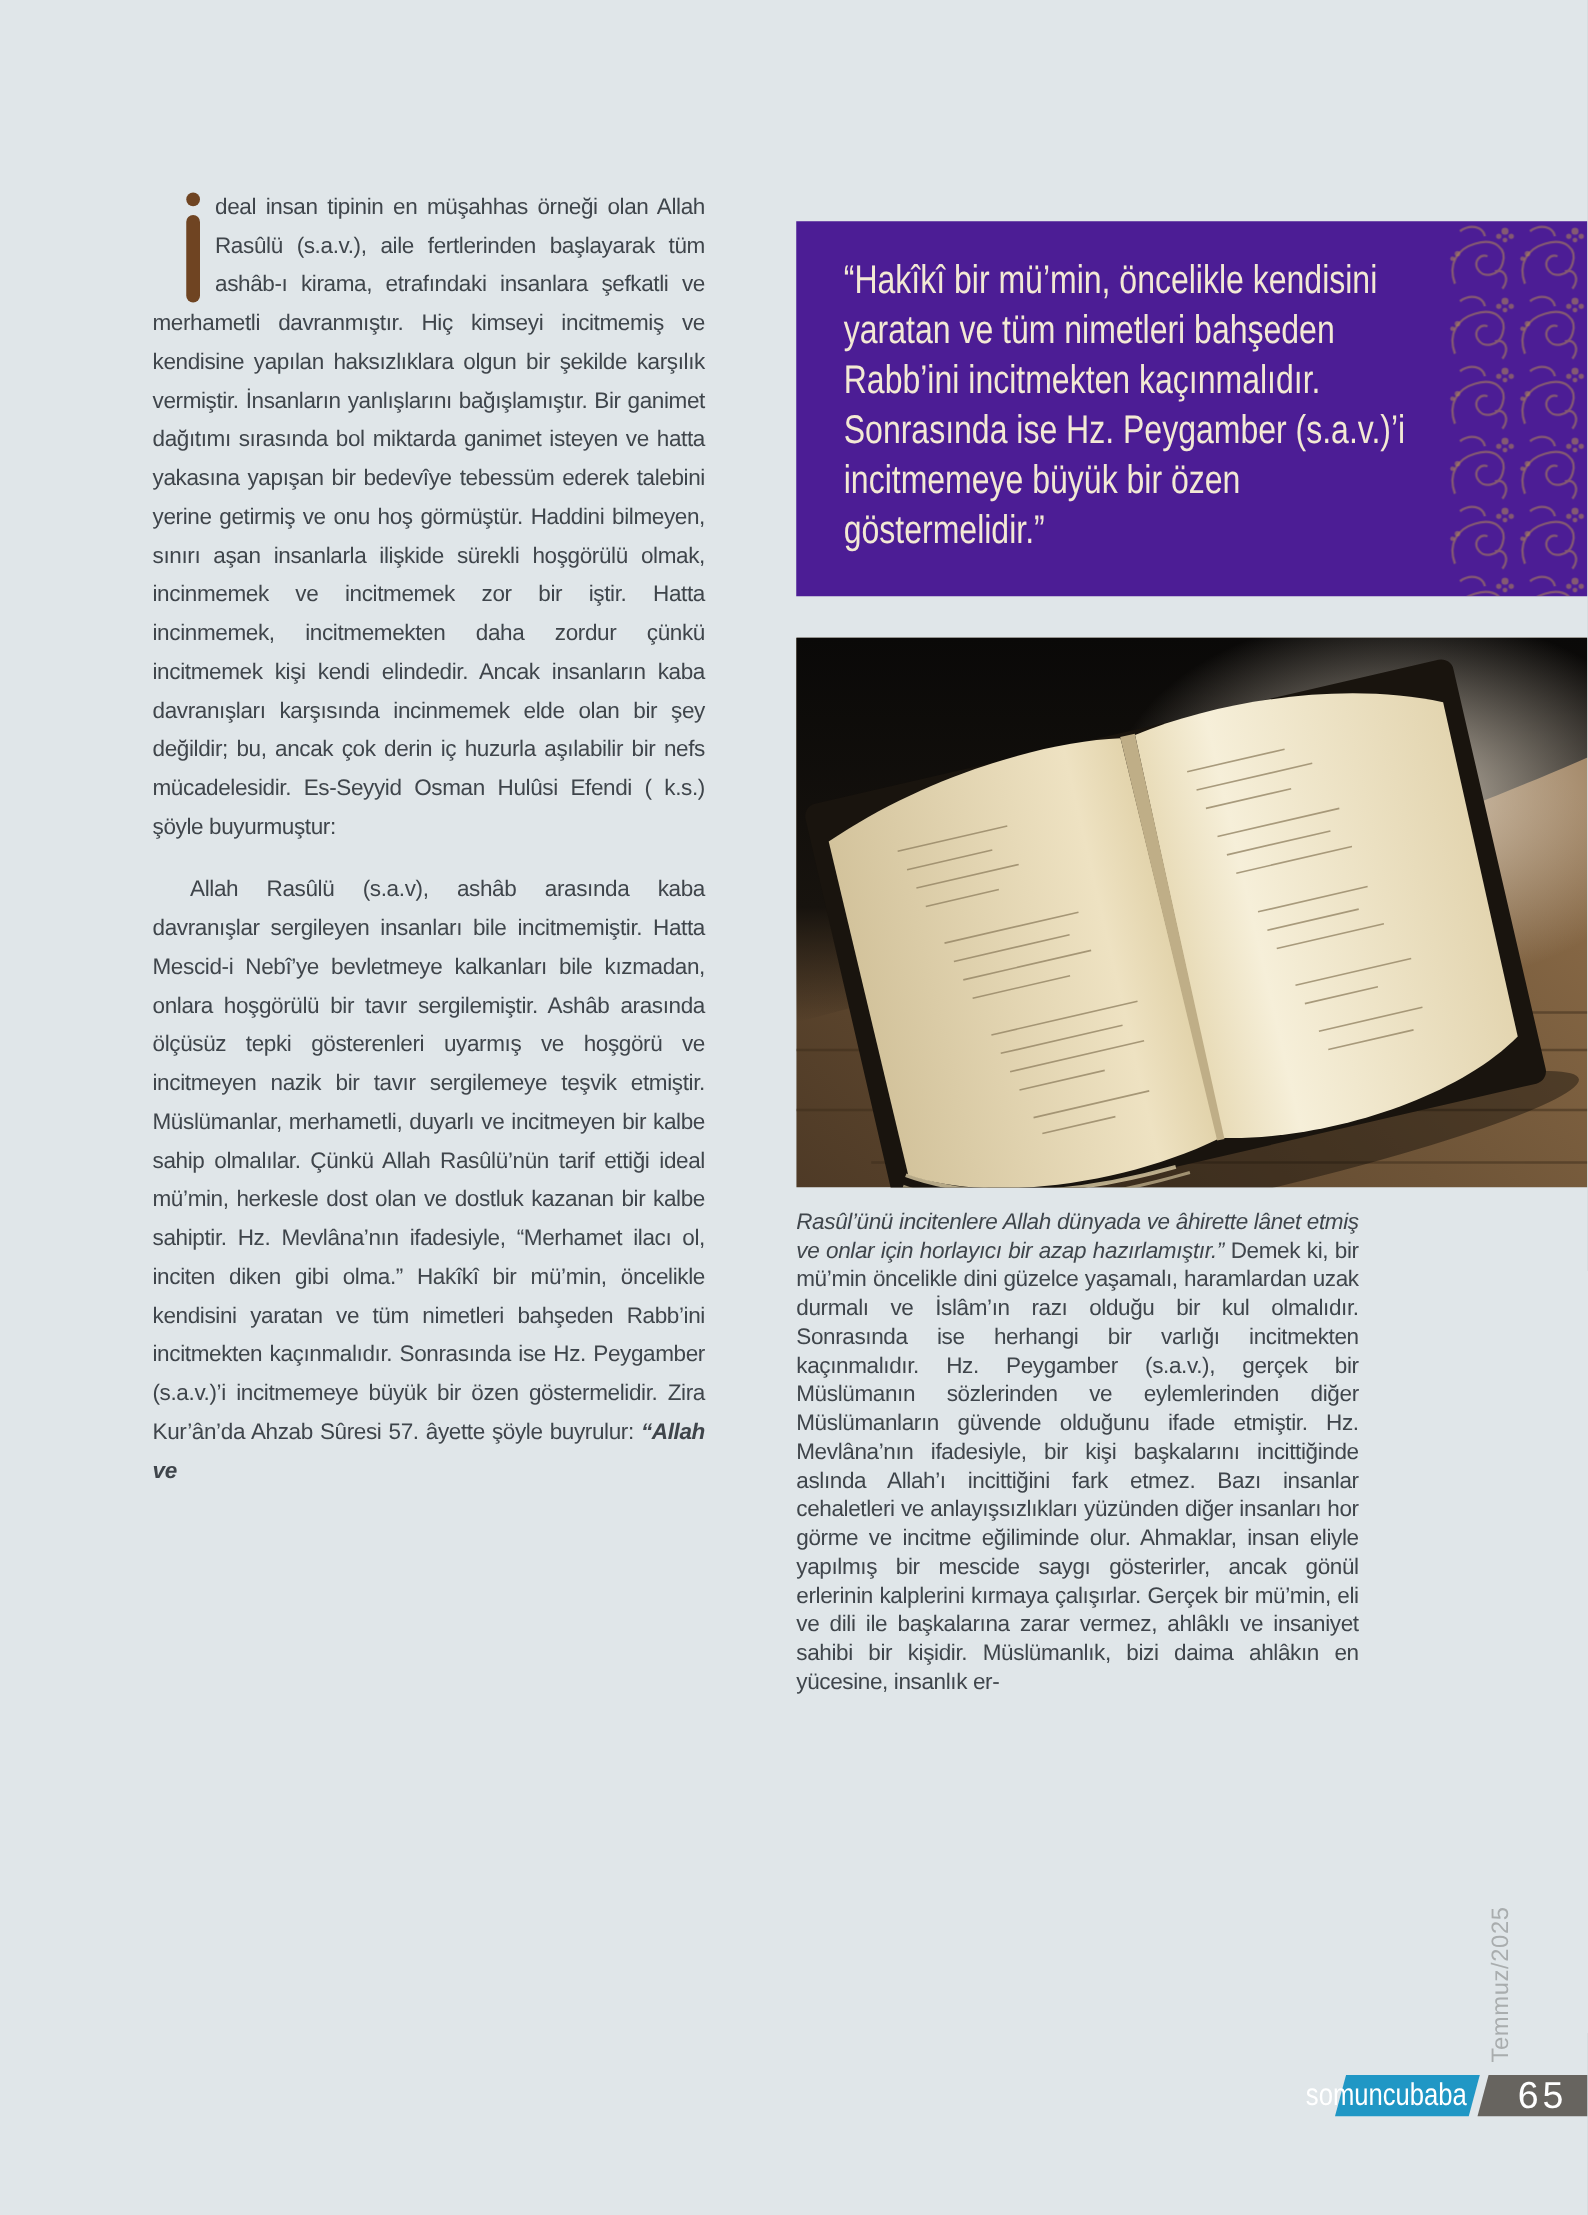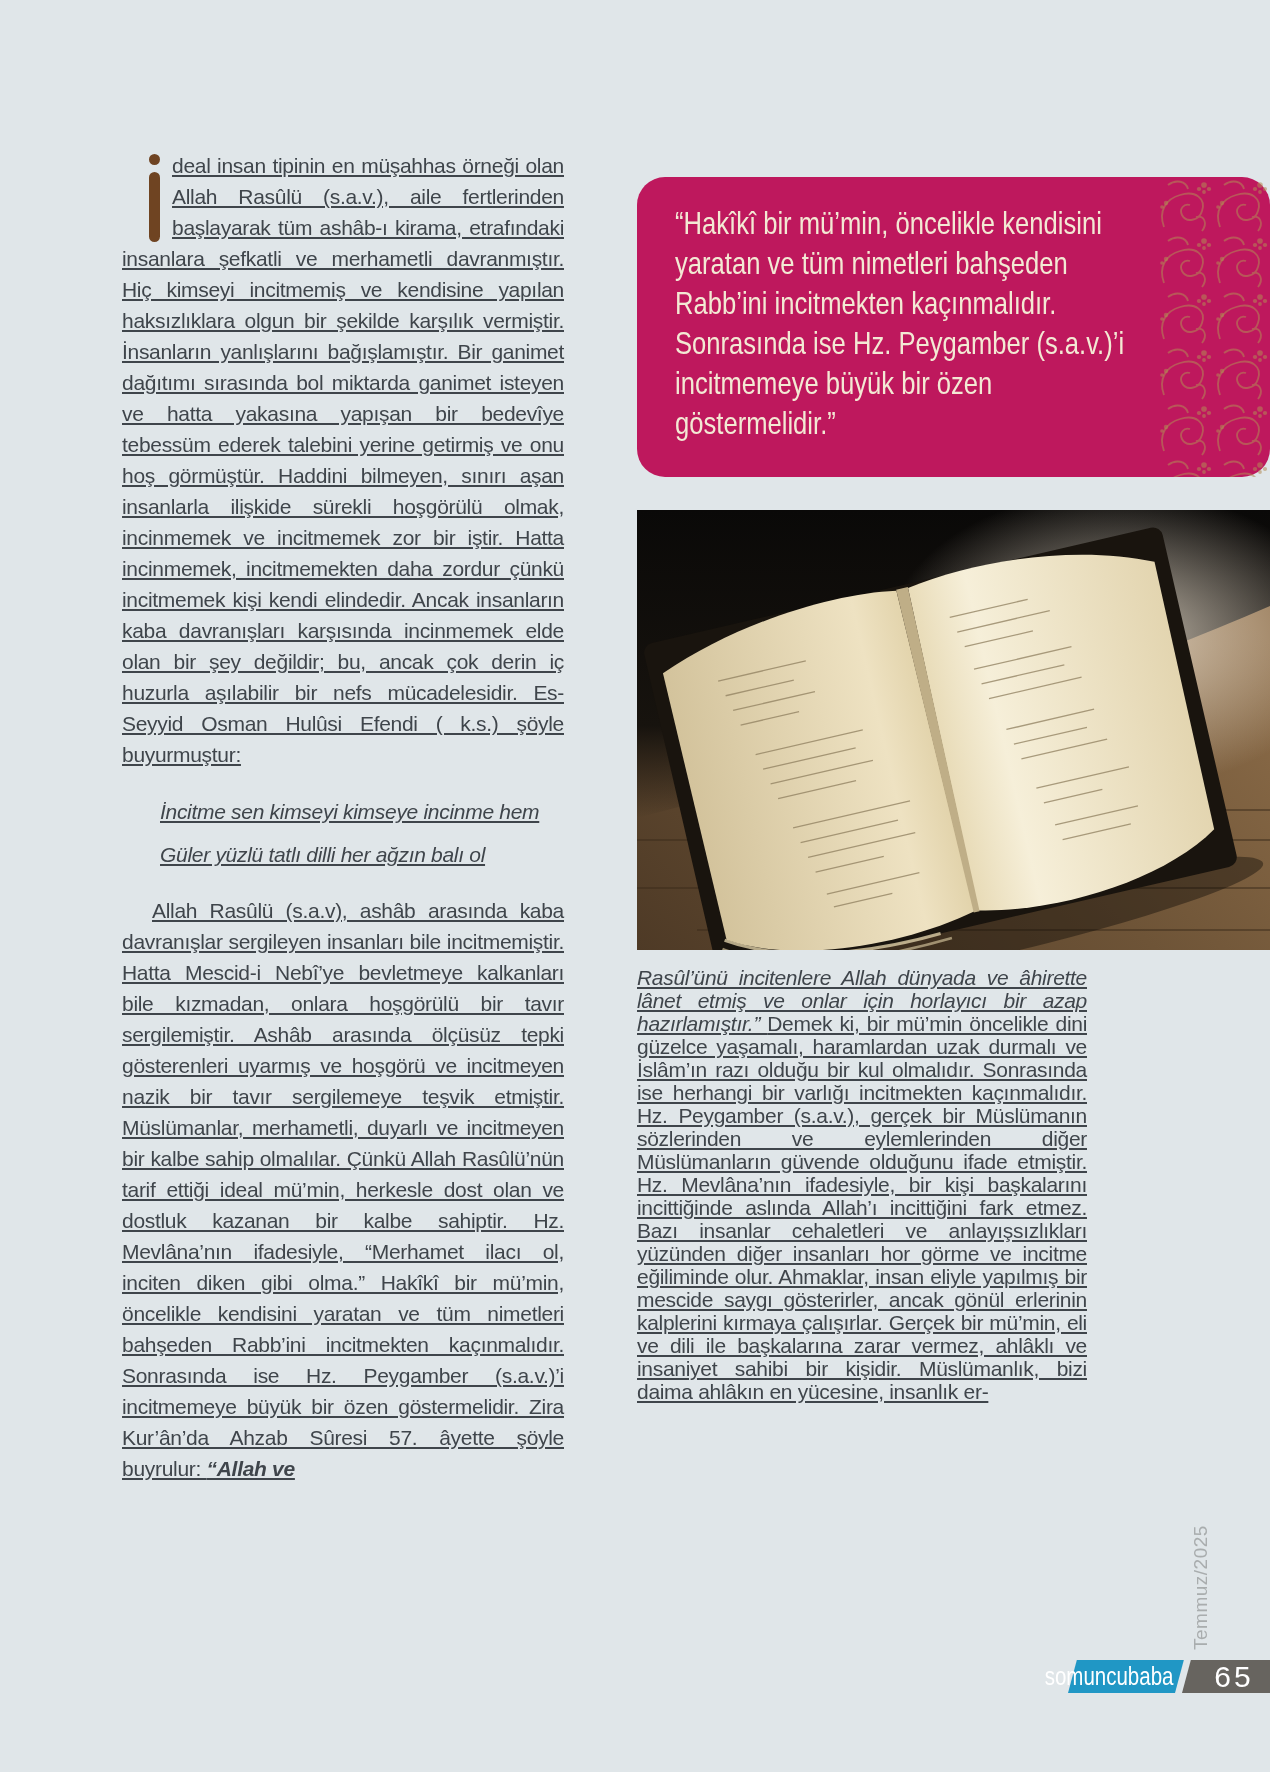--- a/index.html
+++ b/index.html
@@ -2,34 +2,34 @@
 <html><head>
 <meta charset="utf-8">
 <style>
   html,body{margin:0;padding:0;background:#cfd6da;}
   .page{
     position:relative;width:1270px;height:1772px;overflow:hidden;
     background:#e0e6e9;color:#3f454b;
     font-family:"Liberation Sans",sans-serif;
   }
   
-  .col{position:absolute;text-align:justify;font-size:21px;letter-spacing:-0.3px;text-decoration:underline;}
+  .col{position:absolute;text-align:justify;font-size:18px;letter-spacing:-0.3px;}
   .col-left{left:122px;top:150px;width:442px;line-height:31px;}
   .col-right{left:637px;top:966px;width:450px;line-height:23px;}
   .col p{margin:0;}
   .dropcap-float{float:left;width:50px;height:93px;position:relative;}
   .dropcap-dot{position:absolute;left:27px;top:4px;width:11px;height:11px;border-radius:50%;background:#6f4422;}
   .dropcap-bar{position:absolute;left:27px;top:22px;width:11px;height:70px;border-radius:6px;background:#6f4422;}
   .couplet{margin:20px 0 0 38px;font-style:italic;line-height:43px;text-align:left;}
   .para-indent{margin-top:19px !important;text-indent:30px;}
   .seg-regular{font-style:normal;}
   .seg-italic{font-style:italic;}
   .seg-bold-italic{font-style:italic;font-weight:bold;margin-top:36px;}
   
-  .quote-box{position:absolute;left:637px;top:177px;width:633px;height:300px;background:#be185d;border-radius:28px;}
+  .quote-box{position:absolute;left:637px;top:177px;width:633px;height:300px;background:#4c1d95;}
   .quote-text{
     position:absolute;left:38px;top:26px;width:578px;
     color:#f3e9d4;font-size:32px;line-height:40px;font-weight:normal;
     transform:scaleX(0.8);transform-origin:0 0;text-align:left;
   }
   .quote-pattern{position:absolute;right:0;top:0;width:112px;height:300px;}
   
   .photo{position:absolute;left:637px;top:510px;width:633px;height:440px;}
   .photo svg{display:block;}
   
@@ -52,24 +52,20 @@
 
 <div class="page">
 
   <div class="col col-left">
     <p>
       <span class="dropcap-float" title="İ">
         <span class="dropcap-dot"></span>
         <span class="dropcap-bar"></span>
       </span><span>deal insan tipinin en müşahhas örneği olan Allah Rasûlü (s.a.v.), aile fertlerinden başlayarak tüm ashâb-ı kirama, etrafındaki insanlara şefkatli ve merhametli davranmıştır. Hiç kimseyi incitmemiş ve kendisine yapılan haksızlıklara olgun bir şekilde karşılık vermiştir. İnsanların yanlışlarını bağışlamıştır. Bir ganimet dağıtımı sırasında bol miktarda ganimet isteyen ve hatta yakasına yapışan bir bedevîye tebessüm ederek talebini yerine getirmiş ve onu hoş görmüştür. Haddini bilmeyen, sınırı aşan insanlarla ilişkide sürekli hoşgörülü olmak, incinmemek ve incitmemek zor bir iştir. Hatta incinmemek, incitmemekten daha zordur çünkü incitmemek kişi kendi elindedir. Ancak insanların kaba davranışları karşısında incinmemek elde olan bir şey değildir; bu, ancak çok derin iç huzurla aşılabilir bir nefs mücadelesidir. Es-Seyyid Osman Hulûsi Efendi ( k.s.) şöyle buyurmuştur:</span>
     </p>
-    <div class="couplet">
-      <div>İncitme sen kimseyi kimseye incinme hem</div>
-      <div>Güler yüzlü tatlı dilli her ağzın balı ol</div>
-    </div>
     <p class="para-indent"><span class="seg-regular">Allah Rasûlü (s.a.v), ashâb arasında kaba davranışlar sergileyen insanları bile incitmemiştir. Hatta Mescid-i Nebî’ye bevletmeye kalkanları bile kızmadan, onlara hoşgörülü bir tavır sergilemiştir. Ashâb arasında ölçüsüz tepki gösterenleri uyarmış ve hoşgörü ve incitmeyen nazik bir tavır sergilemeye teşvik etmiştir. Müslümanlar, merhametli, duyarlı ve incitmeyen bir kalbe sahip olmalılar. Çünkü Allah Rasûlü’nün tarif ettiği ideal mü’min, herkesle dost olan ve dostluk kazanan bir kalbe sahiptir. Hz. Mevlâna’nın ifadesiyle, “Merhamet ilacı ol, inciten diken gibi olma.” Hakîkî bir mü’min, öncelikle kendisini yaratan ve tüm nimetleri bahşeden Rabb’ini incitmekten kaçınmalıdır. Sonrasında ise Hz. Peygamber (s.a.v.)’i incitmemeye büyük bir özen göstermelidir. Zira Kur’ân’da Ahzab Sûresi 57. âyette şöyle buyrulur: </span><span class="seg-bold-italic">“Allah ve</span></p>
   </div>
 
   <div class="quote-box">
     <svg class="quote-pattern" viewBox="0 0 112 300" xmlns="http://www.w3.org/2000/svg">
       <defs>
         <pattern id="flor" width="56" height="56" patternUnits="userSpaceOnUse">
           <g fill="none" stroke="#b28a54" stroke-width="1.8" opacity="0.55">
             <path d="M6 50 C0 34 8 22 22 18 C38 13 48 22 44 34 C41 44 28 46 24 38 C21 32 26 26 32 28"></path>
             <path d="M44 54 C50 46 46 38 38 40"></path>

